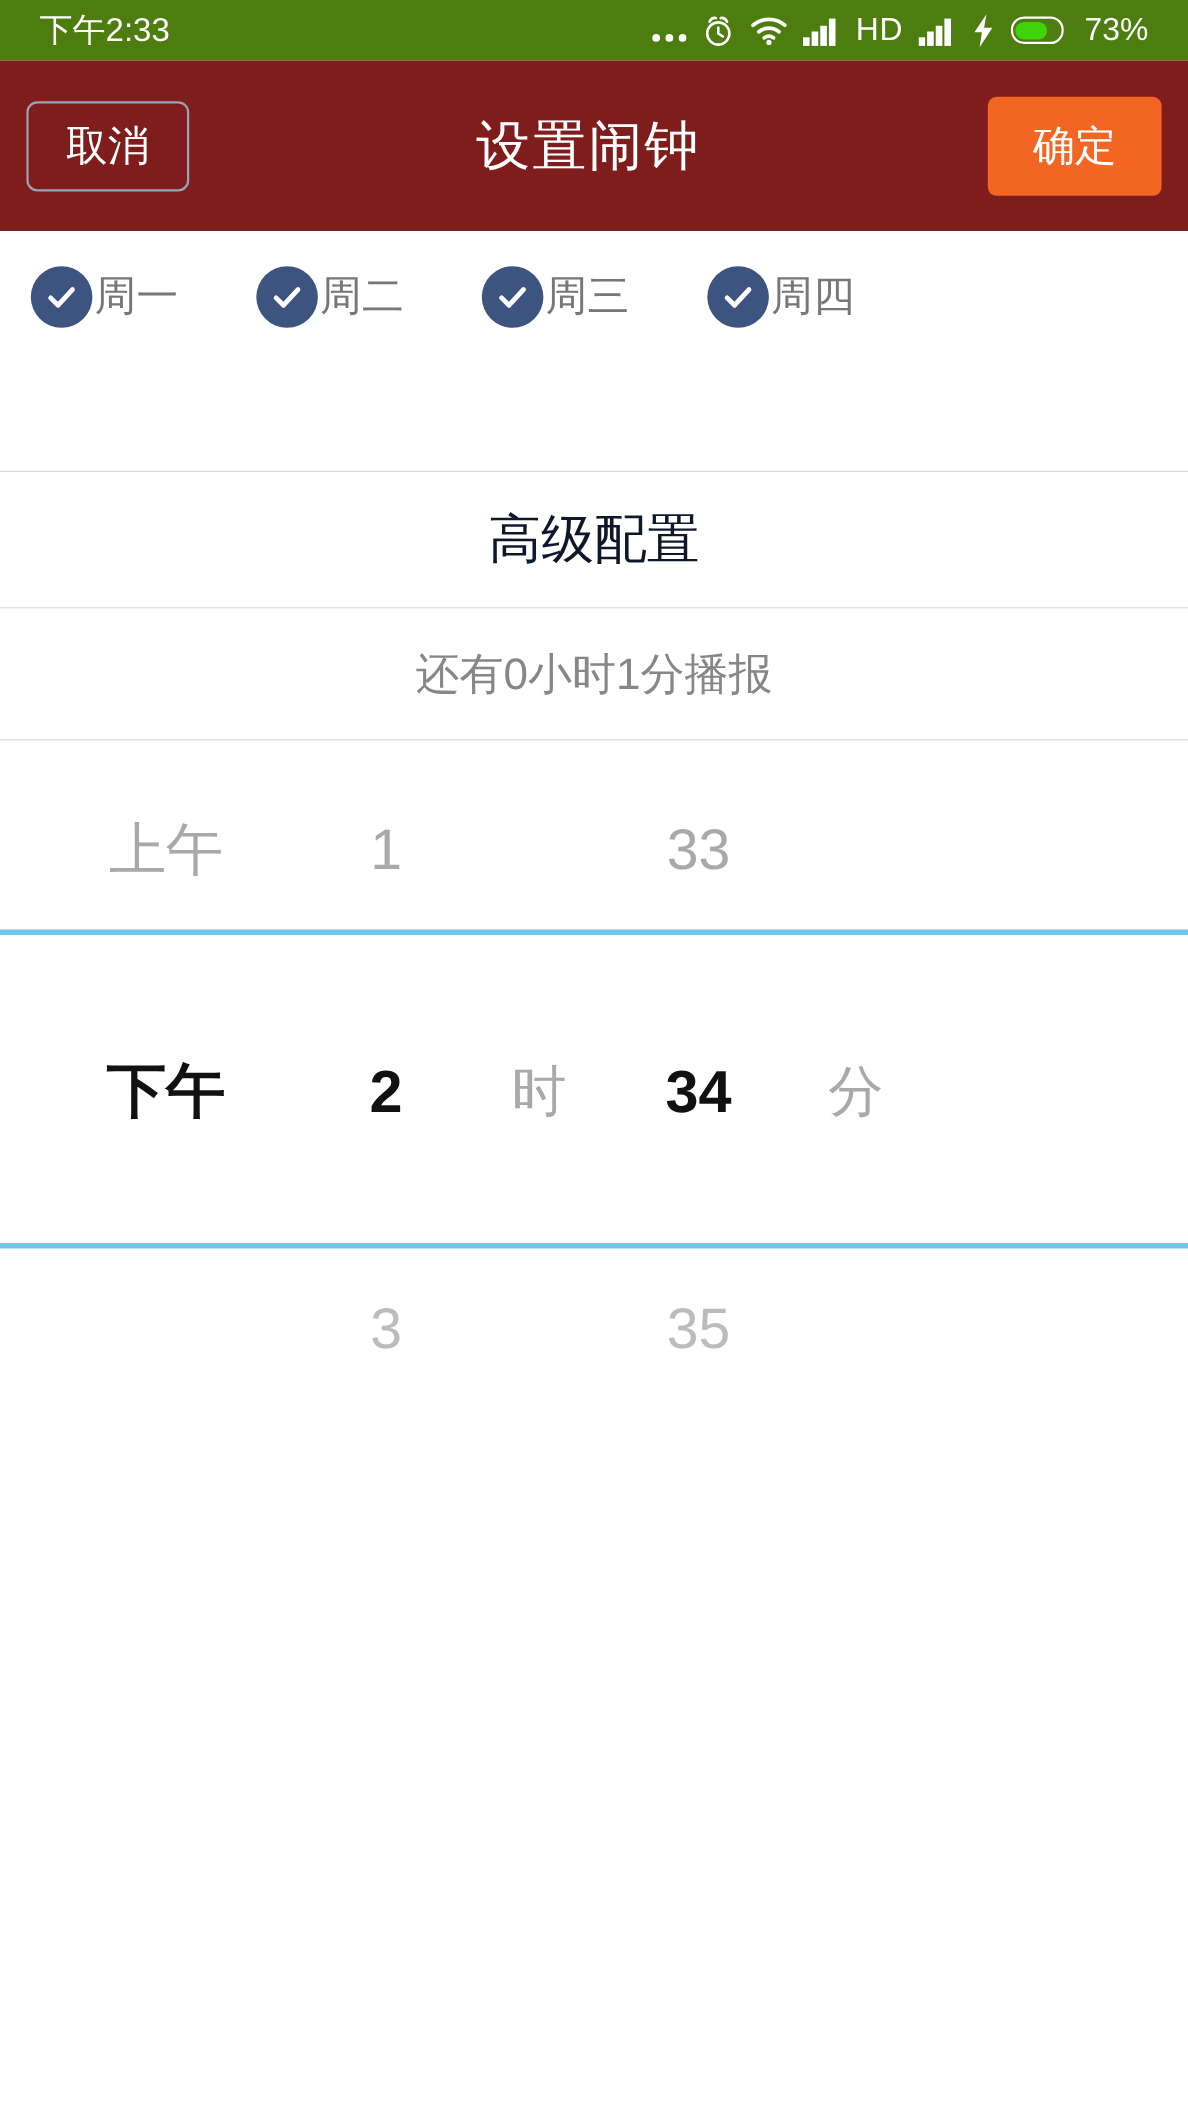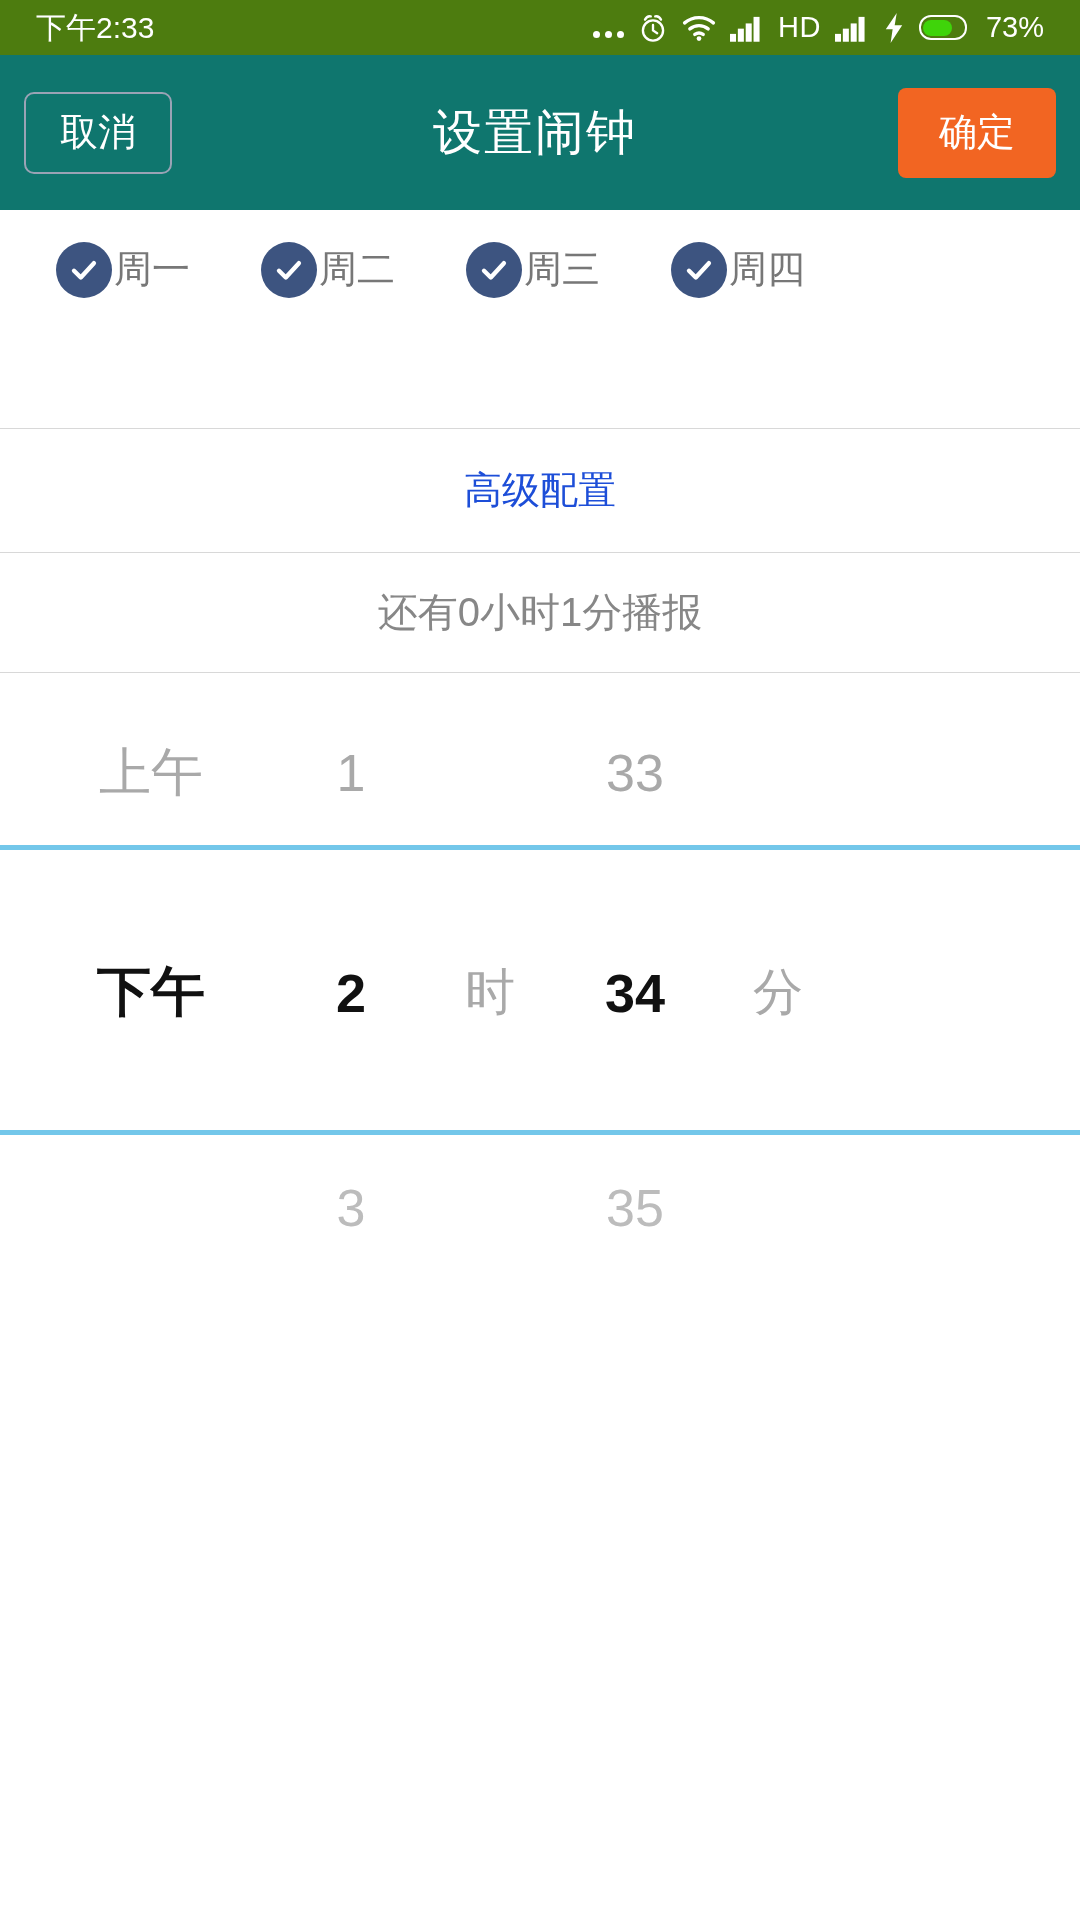--- a/index.html
+++ b/index.html
@@ -61,21 +61,21 @@
     height: 100%;
     background: #3fd40a;
     border-radius: 8px;
   }
 
   
   .app-header {
     position: absolute;
     left: 0; top: 55px;
     width: 1080px; height: 155px;
-    background: #0f766e;
+    background: #7f1d1d;
     display: flex;
     align-items: center;
     box-sizing: border-box;
     padding: 0 24px;
   }
   .btn-cancel {
     width: 148px; height: 82px;
     border: 2px solid #9aa3b5;
     border-radius: 10px;
     background: transparent;
@@ -118,21 +118,21 @@
   }
   .wd-row {
     display: flex;
     height: 83px;
     align-items: center;
   }
   .wd-item {
     display: flex;
     align-items: center;
     width: 205px;
-    padding-left: 56px;
+    padding-left: 28px;
     box-sizing: border-box;
     cursor: pointer;
   }
   .wd-check {
     width: 56px; height: 56px;
     border-radius: 50%;
     background: #3d5480;
     display: flex;
     align-items: center;
     justify-content: center;
@@ -157,22 +157,22 @@
 
   .section-row {
     position: absolute;
     left: 0;
     width: 1080px;
     display: flex;
     align-items: center;
     justify-content: center;
   }
   .advanced-link {
-    font-size: 38px;
-    color: #1d4ed8;
+    font-size: 48px;
+    color: #0f172a;
     cursor: pointer;
   }
   .countdown-text {
     font-size: 40px;
     color: #878787;
   }
 
   
   .picker {
     position: absolute;

